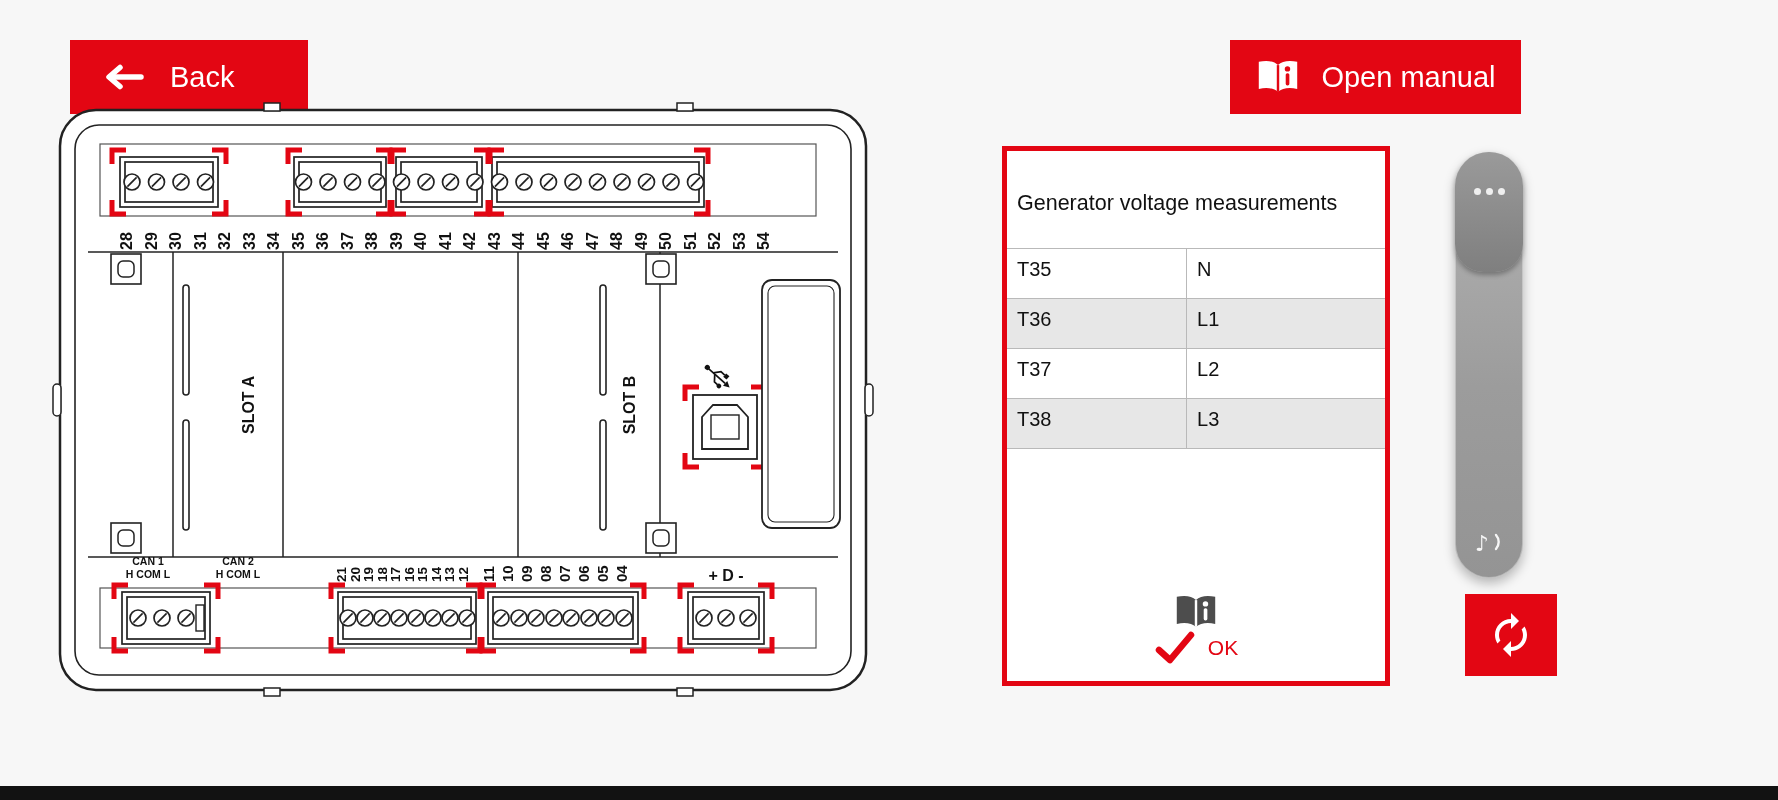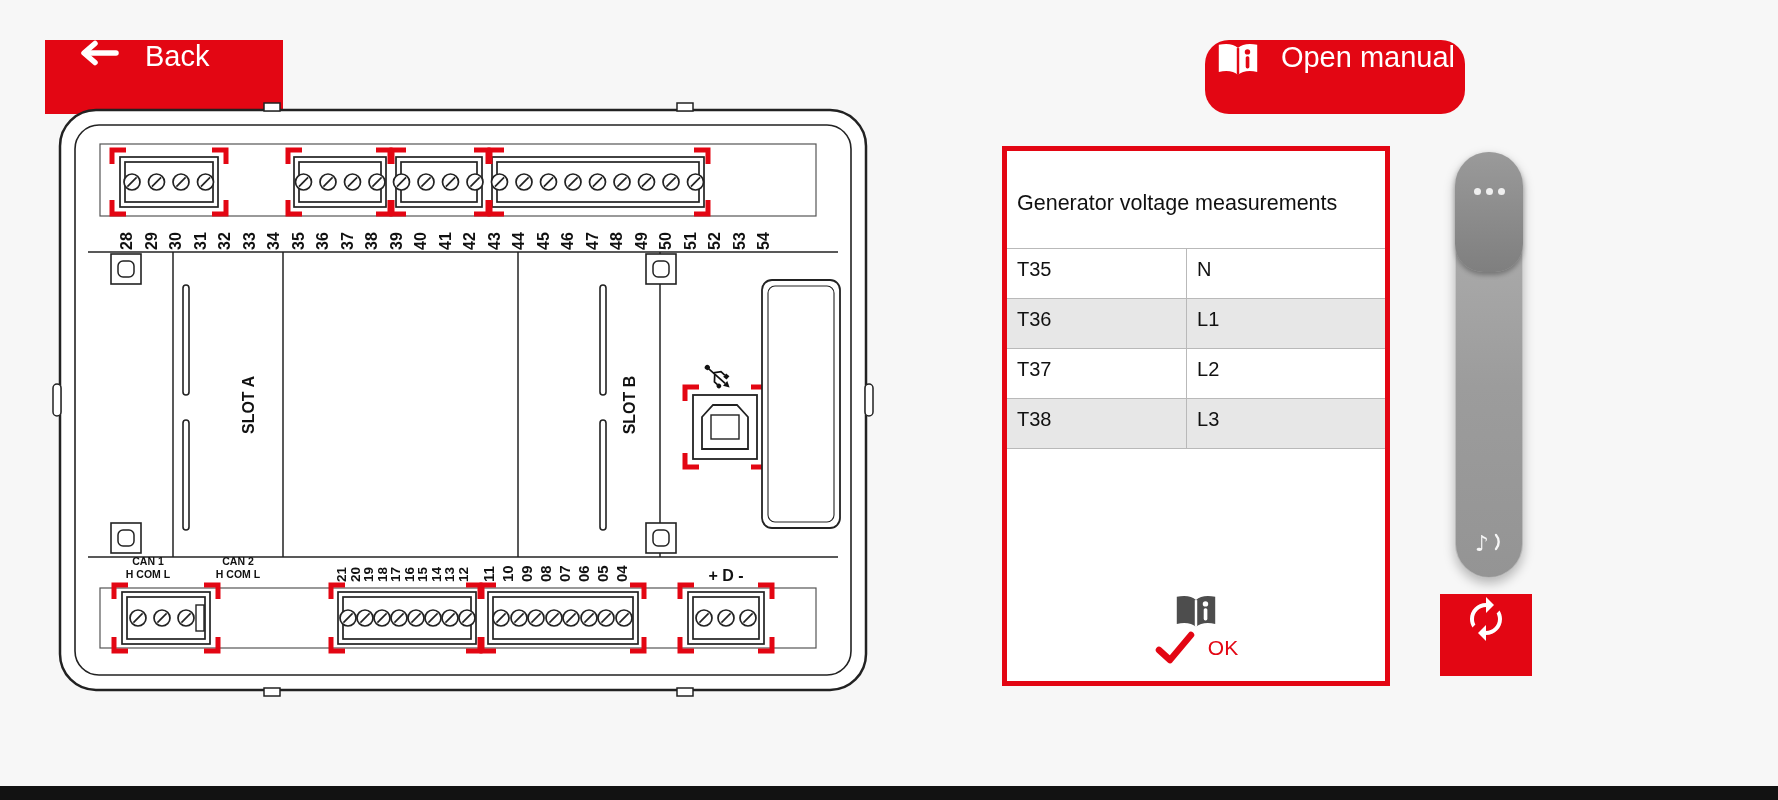--- a/index.html
+++ b/index.html
@@ -1,22 +1,22 @@
 <!DOCTYPE html>
 <html style="--accent: #e30613; --row-alt: #e7e7e7;"><head>
 <meta charset="utf-8">
 <style>
   :root { --accent:#e30613; --row-alt:#e7e7e7; }
   html,body{margin:0;padding:0;}
   body{background:#f7f7f7;font-family:"Liberation Sans","DejaVu Sans",sans-serif;}
   .stage{position:relative;width:1778px;height:800px;background:#f7f7f7;overflow:hidden;}
 
-  .btn{position:absolute;display:flex;align-items:flex-start;background:var(--accent);color:#fff;border:none;cursor:pointer;font-family:inherit;}
+  .btn{position:absolute;display:flex;align-items:center;background:var(--accent);color:#fff;border:none;cursor:pointer;font-family:inherit;margin-left:25px;}
   .back-btn{left:45px;top:40px;width:238px;height:74px;font-size:29px;gap:26px;padding:0 0 0 28px;box-sizing:border-box;}
-  .manual-btn{left:1205px;top:40px;width:260px;height:74px;font-size:29px;gap:20px;justify-content:center;border-radius:24px;}
+  .manual-btn{left:1205px;top:40px;width:291px;height:74px;font-size:29px;gap:20px;justify-content:center;}
   .page-title{position:absolute;left:420px;top:62px;width:660px;text-align:center;font-size:31px;font-weight:bold;color:#262626;}
 
   .diagram{position:absolute;left:48px;top:102px;}
   .diagram text{font-family:"Liberation Sans","DejaVu Sans",sans-serif;fill:#111;}
   .diagram .num{font-size:16px;font-weight:bold;}
   .diagram .num-s{font-size:13.5px;}
   .diagram .num-m{font-size:15px;}
   .diagram .slotlbl{font-size:16px;font-weight:bold;}
   .diagram .canlbl{font-size:10.5px;font-weight:bold;}
   .bracket{stroke:var(--accent,#e30613);fill:none;stroke-width:5px;}

